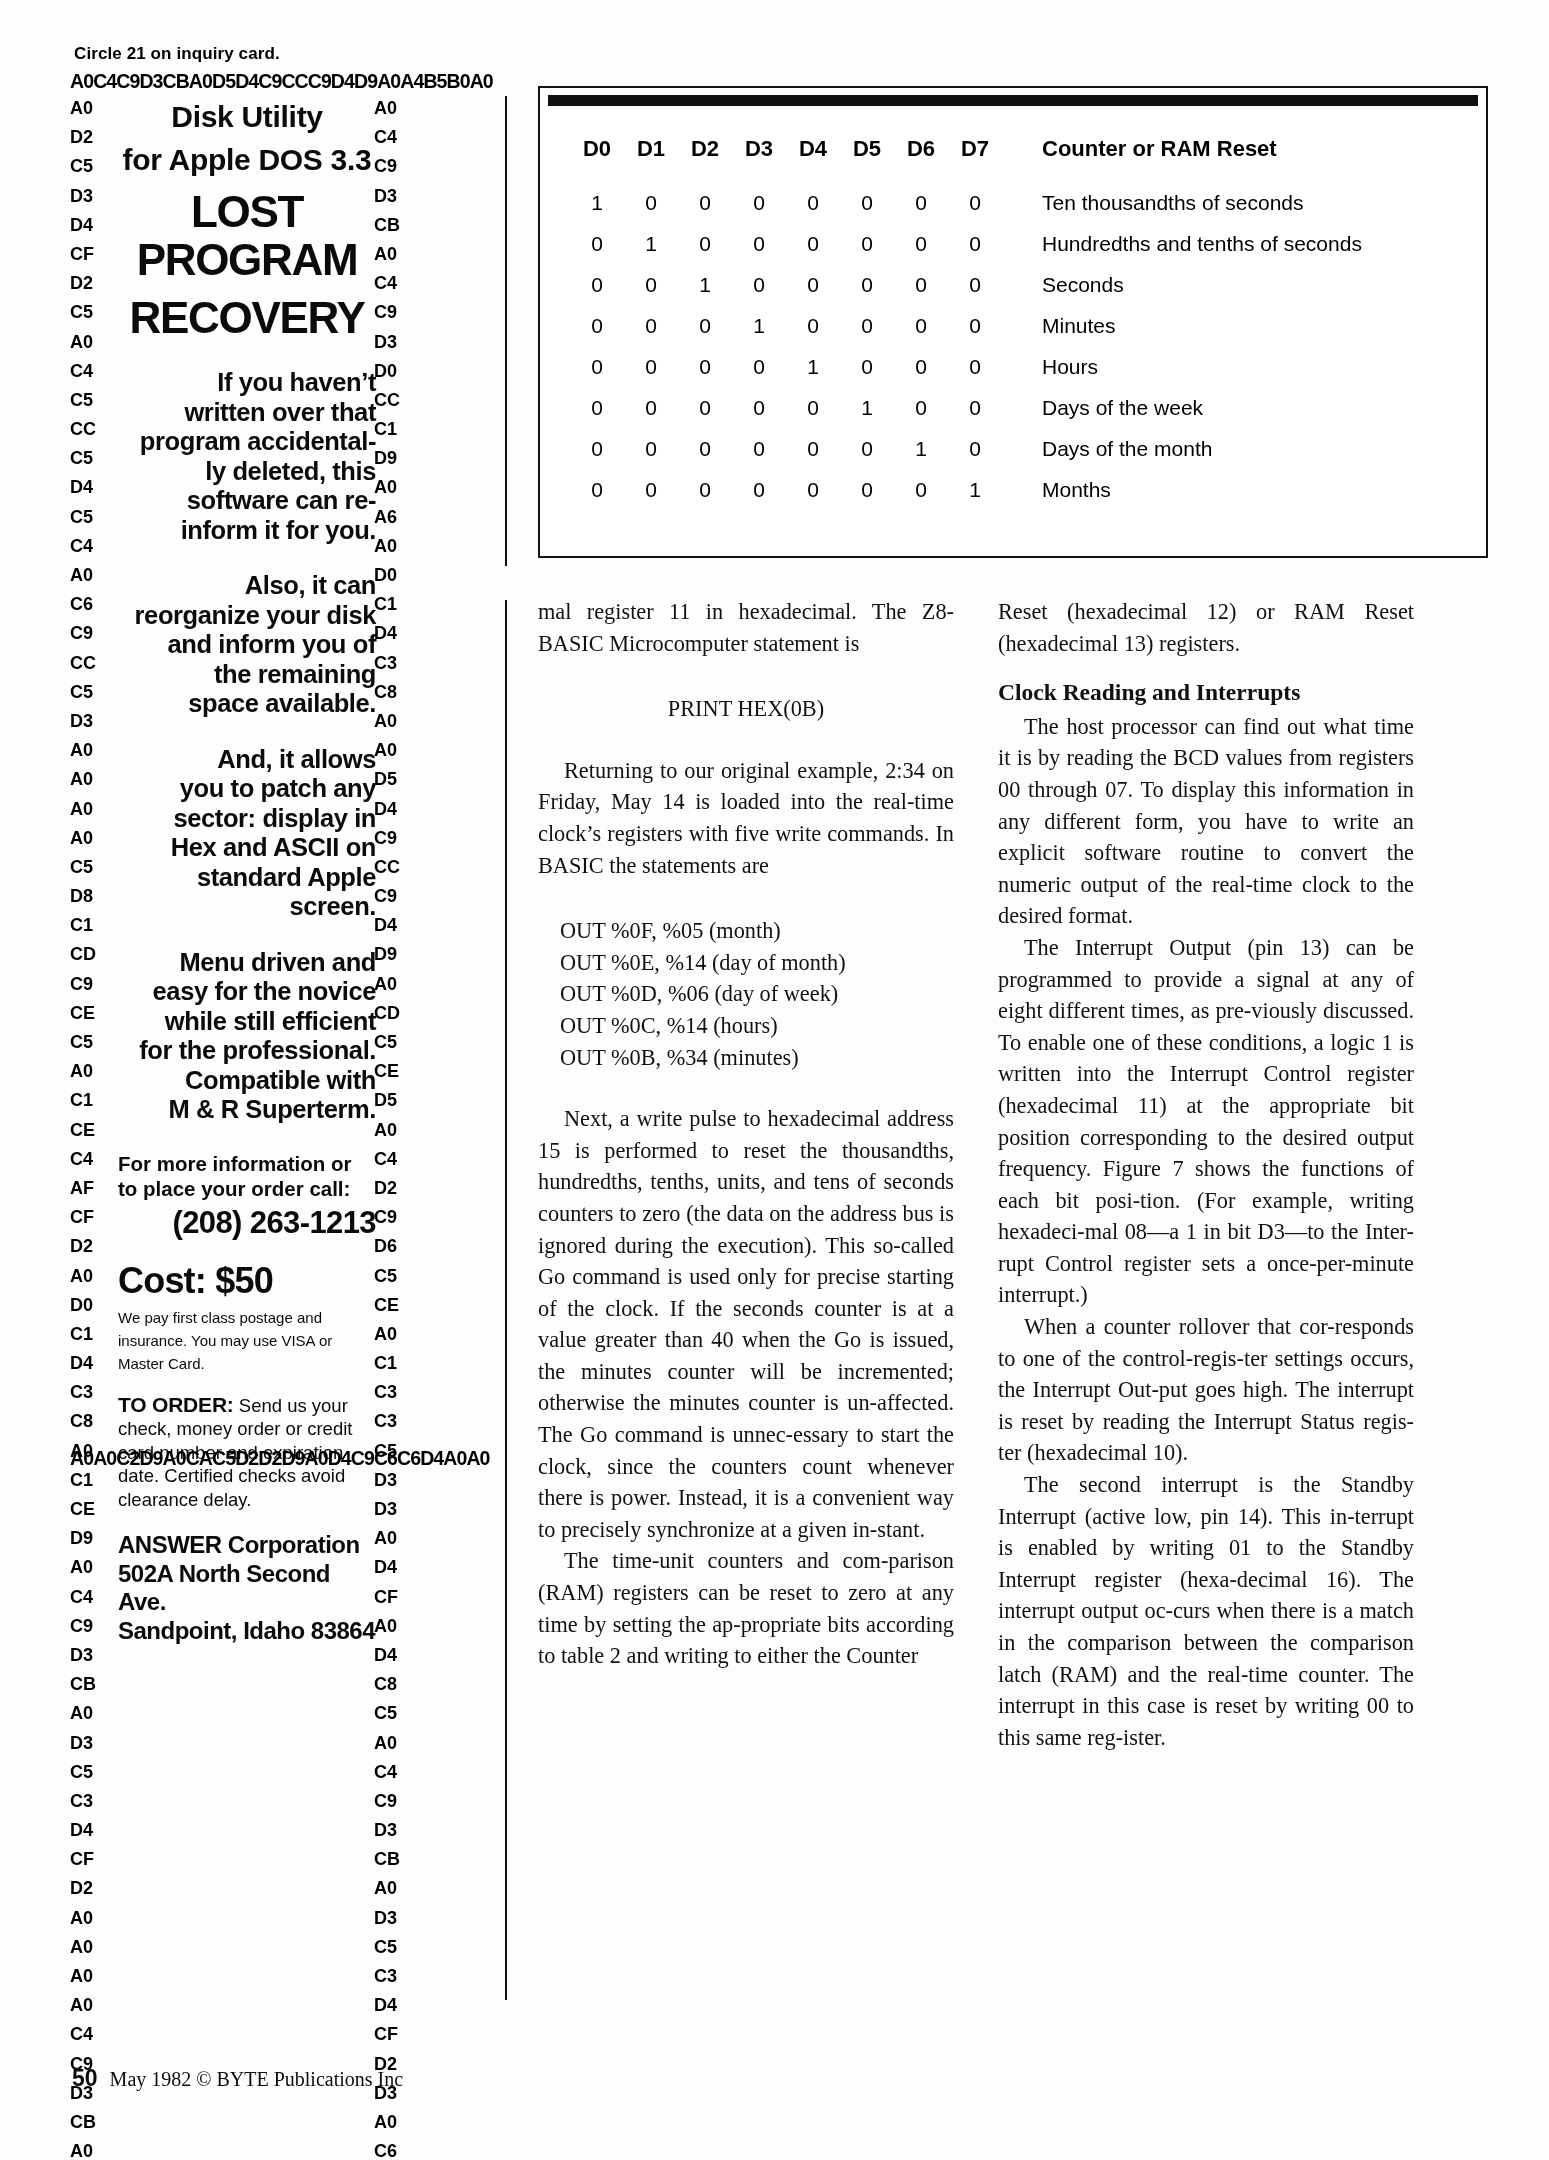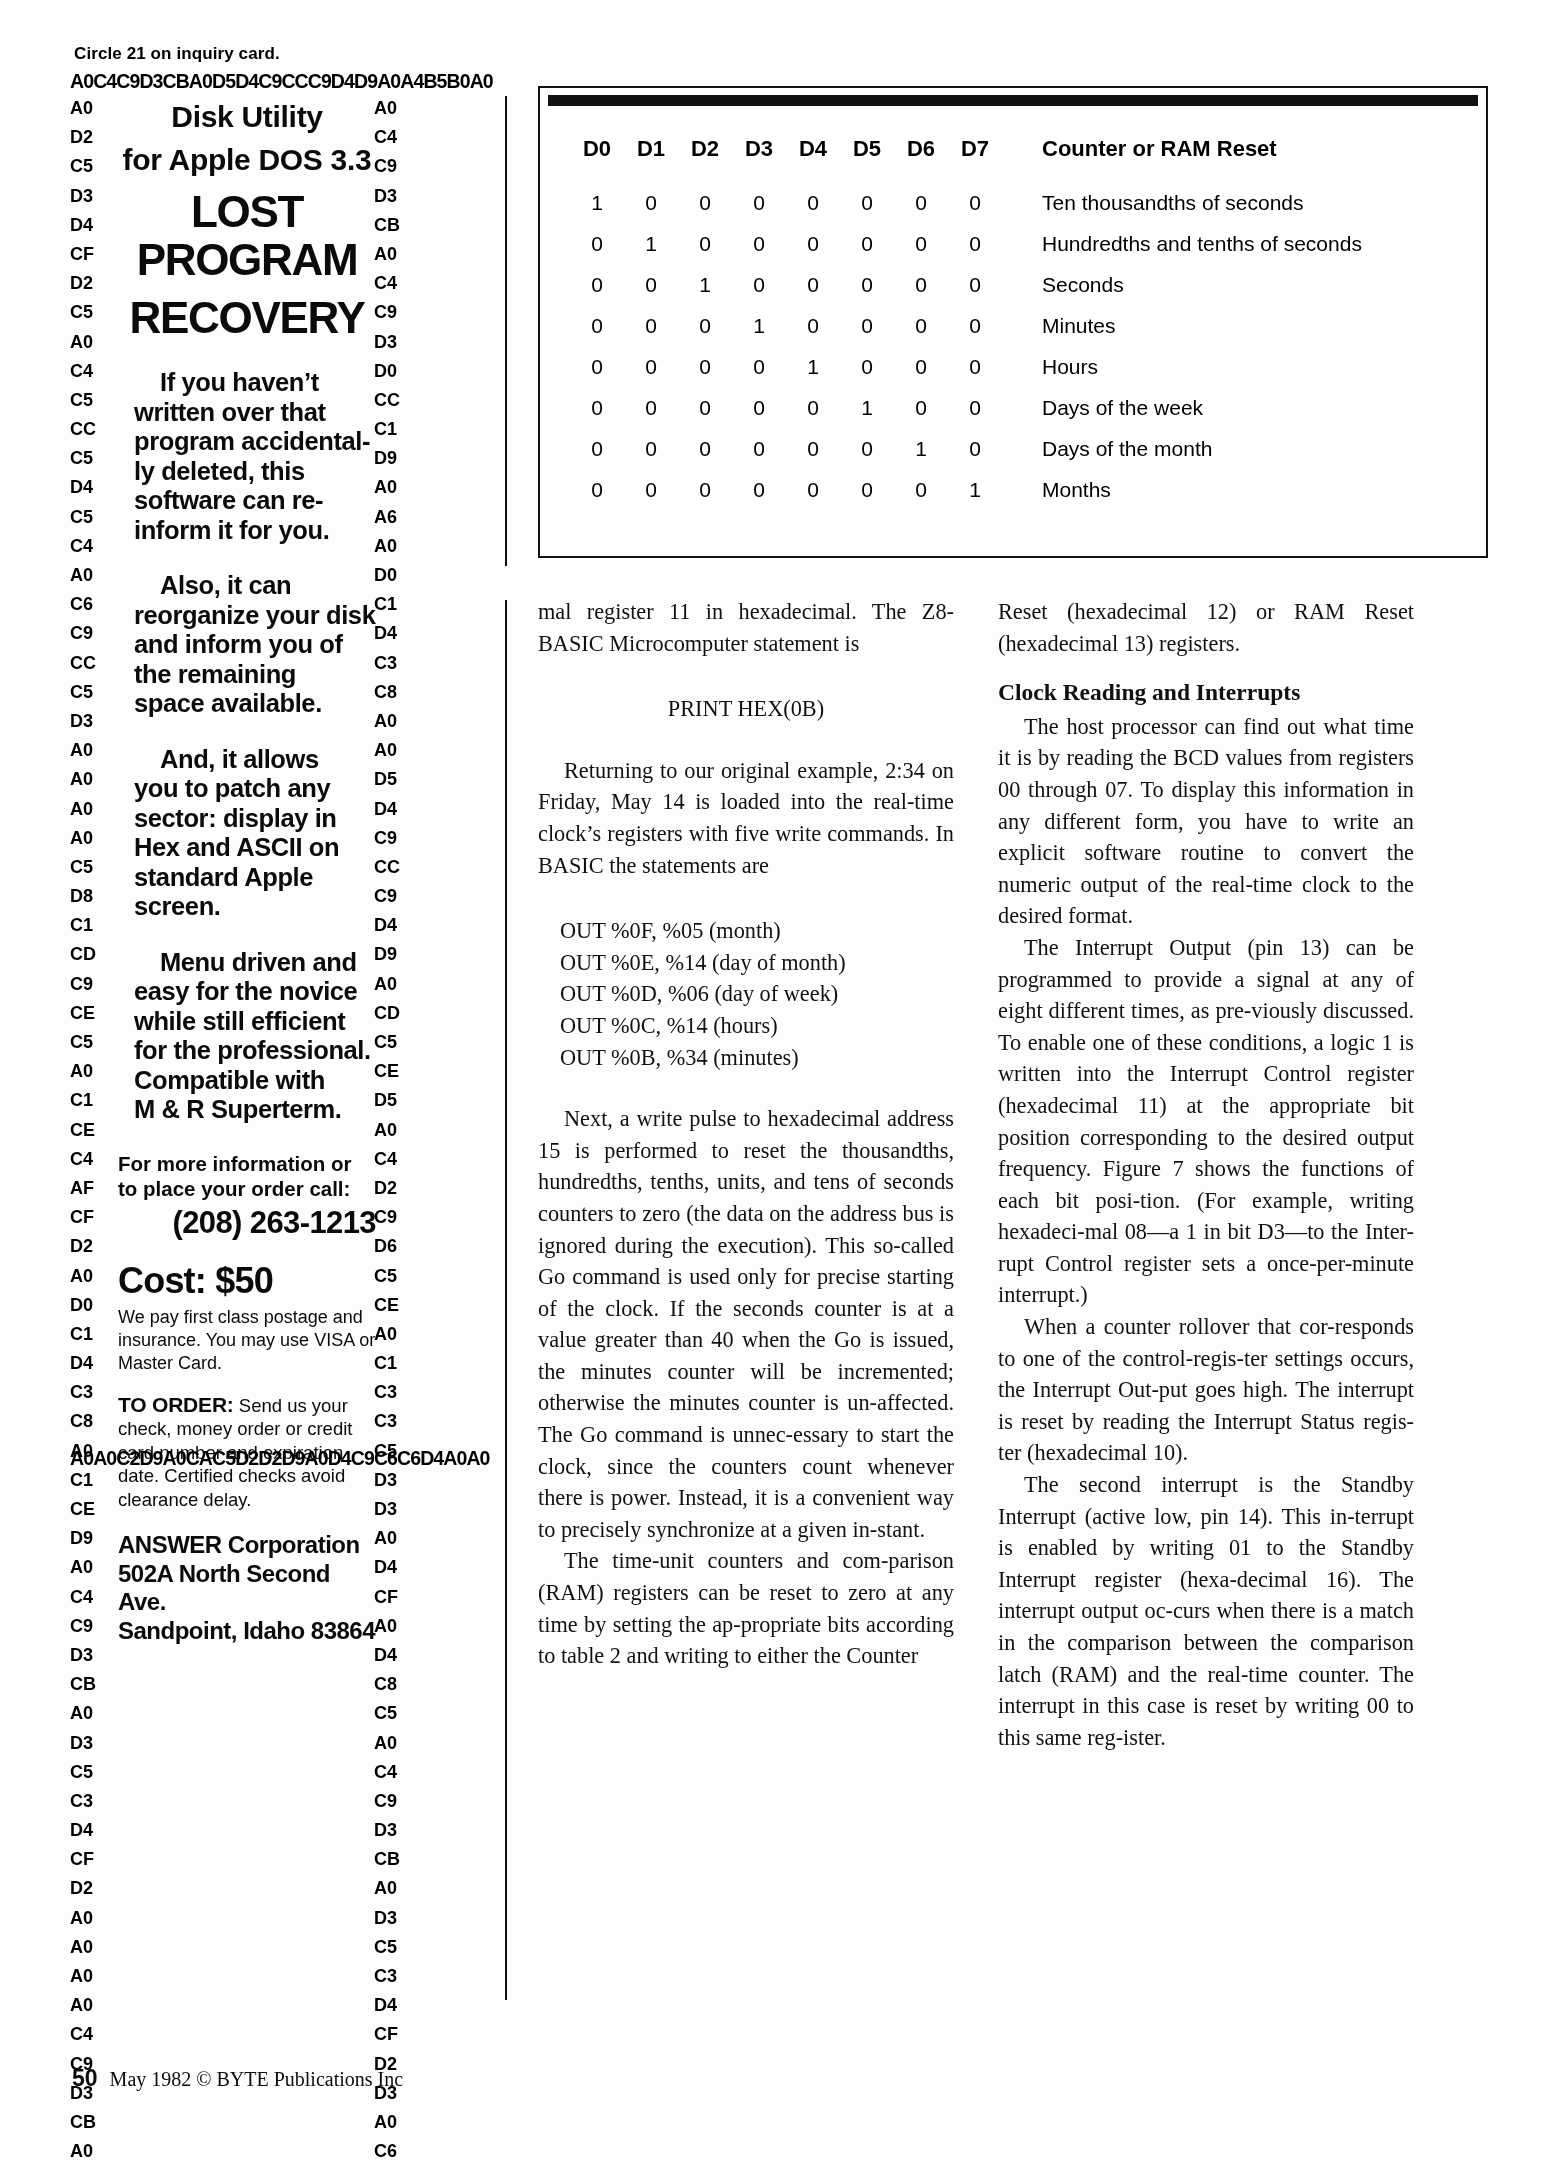--- a/index.html
+++ b/index.html
@@ -99,21 +99,21 @@
     font-size: 44px;
     line-height: 48px;
     letter-spacing: -1.3px;
     margin-top: 10px;
   }
   .ad-p {
     font-weight: bold;
     font-size: 25.5px;
     line-height: 29.5px;
     letter-spacing: -0.4px;
-    text-align: left;
+    text-align: right;
     margin-top: 26px;
     margin-left: 16px;
   }
   .ad-phone-label {
     font-weight: bold;
     font-size: 20.5px;
     line-height: 25px;
     text-align: left;
     margin-top: 26px;
   }
@@ -127,21 +127,21 @@
   }
   .ad-cost {
     font-weight: bold;
     font-size: 36px;
     line-height: 40px;
     letter-spacing: -0.8px;
     text-align: left;
     margin-top: 20px;
   }
   .ad-fine {
-    font-size: 18px;
+    font-size: 15px;
     line-height: 23px;
     text-align: left;
     margin-top: 5px;
     font-family: "Liberation Sans", sans-serif;
   }
   .ad-order {
     font-size: 18.5px;
     line-height: 23.5px;
     text-align: left;
     margin-top: 18px;

